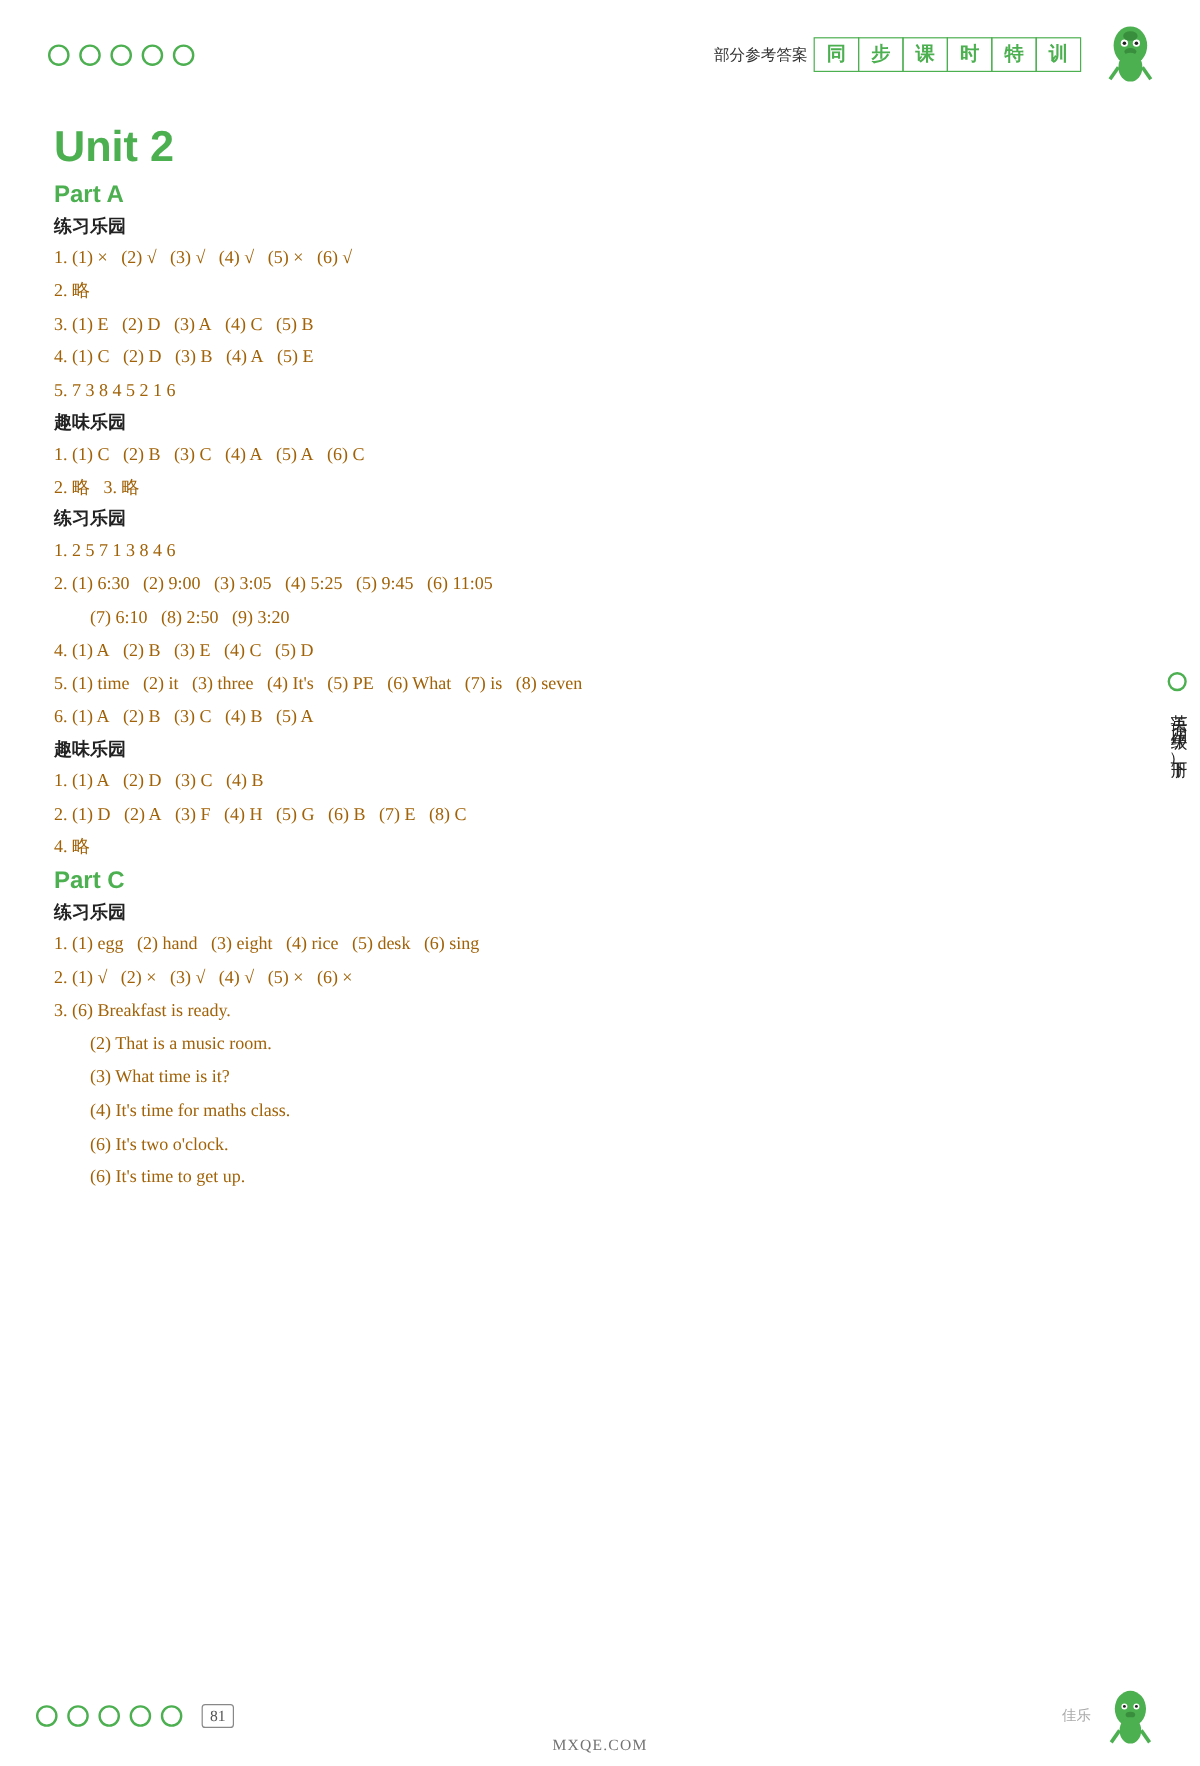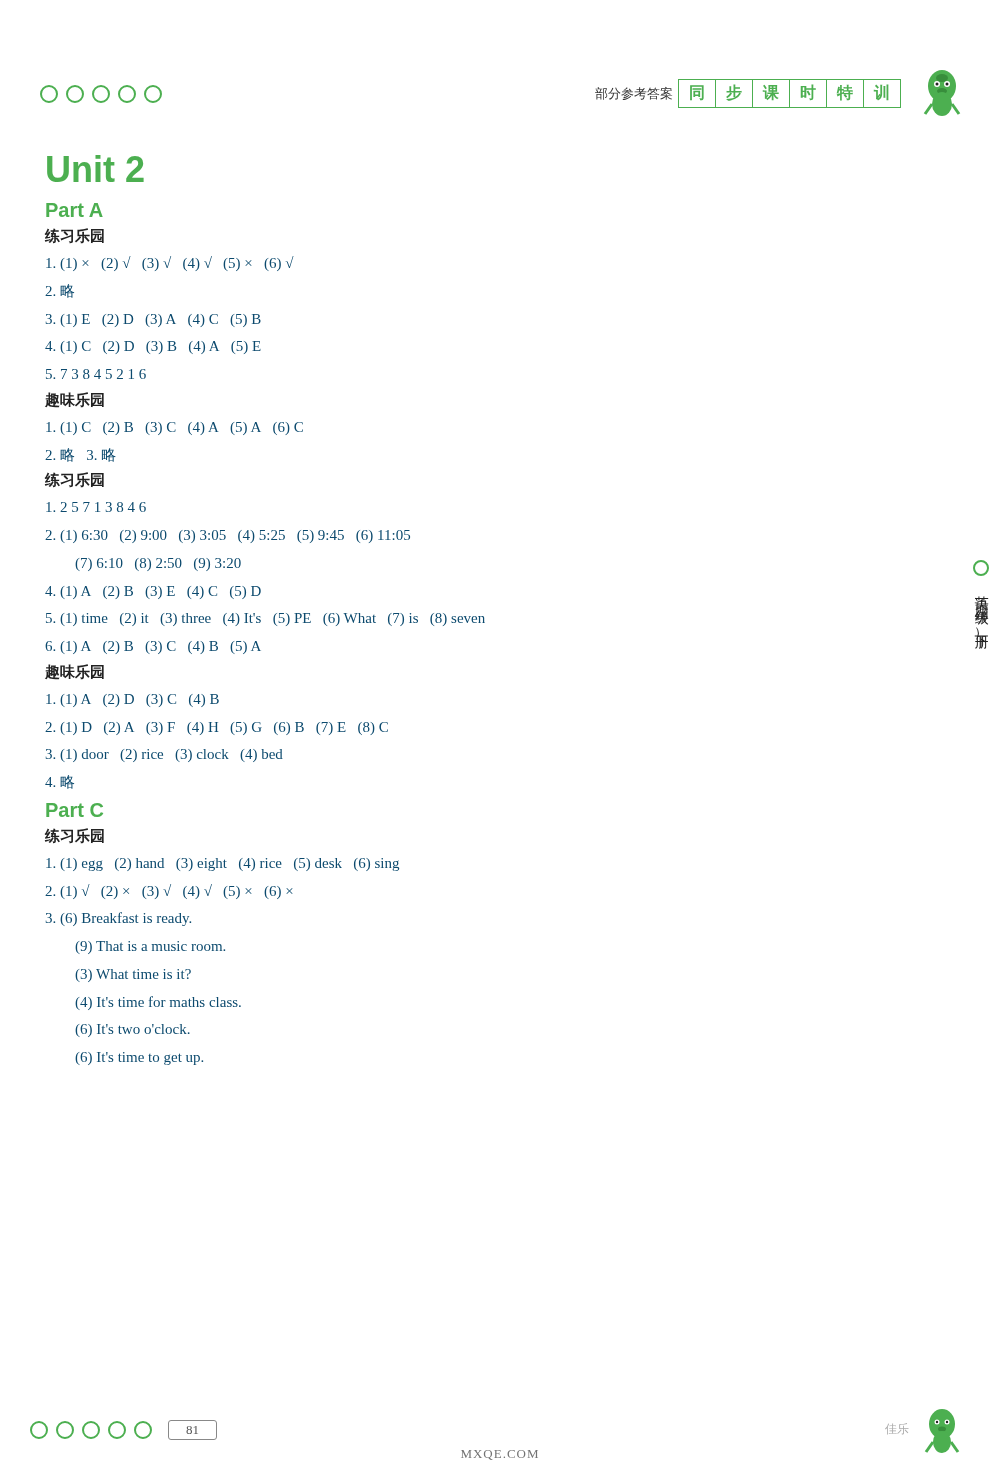--- a/index.html
+++ b/index.html
@@ -12,21 +12,20 @@
       color: #222;
       position: relative;
     }
 
     .header {
       display: flex;
       align-items: center;
       justify-content: space-between;
       padding: 18px 30px 10px 40px;
       border-bottom: none;
-      margin-top: 48px;
     }
 
     .header-circles {
       display: flex;
       gap: 8px;
       align-items: center;
     }
 
     .header-circle {
       width: 18px;
@@ -94,21 +93,21 @@
       font-size: 15px;
       font-weight: bold;
       color: #222;
       margin-bottom: 4px;
       margin-top: 2px;
     }
 
     .line {
       font-size: 15px;
       line-height: 1.85;
-      color: #0c4a6e;
+      color: #a16207;
       margin-left: 0;
     }
 
     .indent {
       margin-left: 30px;
     }
 
     .right-sidebar {
       position: absolute;
       right: 0;
@@ -143,21 +142,21 @@
       width: 18px;
       height: 18px;
       border-radius: 50%;
       border: 2.5px solid #4caf50;
       background: transparent;
     }
 
     .page-num-box {
       border: 1.5px solid #888;
       border-radius: 3px;
-      padding: 1px 17px;
+      padding: 1px 6px;
       font-size: 13px;
       color: #555;
       margin: 0 8px;
     }
 
     .watermark {
       position: absolute;
       bottom: 10px;
       left: 50%;
       transform: translateX(-50%);
@@ -224,29 +223,28 @@
   <div class="line">1. 2  5  7  1  3  8  4  6</div>
   <div class="line">2. (1) 6:30&nbsp;&nbsp; (2) 9:00&nbsp;&nbsp; (3) 3:05&nbsp;&nbsp; (4) 5:25&nbsp;&nbsp; (5) 9:45&nbsp;&nbsp; (6) 11:05</div>
   <div class="line indent">(7) 6:10&nbsp;&nbsp; (8) 2:50&nbsp;&nbsp; (9) 3:20</div>
   <div class="line">4. (1) A&nbsp;&nbsp; (2) B&nbsp;&nbsp; (3) E&nbsp;&nbsp; (4) C&nbsp;&nbsp; (5) D</div>
   <div class="line">5. (1) time&nbsp;&nbsp; (2) it&nbsp;&nbsp; (3) three&nbsp;&nbsp; (4) It's&nbsp;&nbsp; (5) PE&nbsp;&nbsp; (6) What&nbsp;&nbsp; (7) is&nbsp;&nbsp; (8) seven</div>
   <div class="line">6. (1) A&nbsp;&nbsp; (2) B&nbsp;&nbsp; (3) C&nbsp;&nbsp; (4) B&nbsp;&nbsp; (5) A</div>
 
   <div class="section-title">趣味乐园</div>
   <div class="line">1. (1) A&nbsp;&nbsp; (2) D&nbsp;&nbsp; (3) C&nbsp;&nbsp; (4) B</div>
   <div class="line">2. (1) D&nbsp;&nbsp; (2) A&nbsp;&nbsp; (3) F&nbsp;&nbsp; (4) H&nbsp;&nbsp; (5) G&nbsp;&nbsp; (6) B&nbsp;&nbsp; (7) E&nbsp;&nbsp; (8) C</div>
-  <div class="line">3. (1) door&nbsp;&nbsp; (2) rice&nbsp;&nbsp; (3) clock&nbsp;&nbsp; (4) bed</div>
   <div class="line">4. 略</div>
 
   <div class="part-title">Part  C</div>
   <div class="section-title">练习乐园</div>
   <div class="line">1. (1) egg&nbsp;&nbsp; (2) hand&nbsp;&nbsp; (3) eight&nbsp;&nbsp; (4) rice&nbsp;&nbsp; (5) desk&nbsp;&nbsp; (6) sing</div>
   <div class="line">2. (1) √&nbsp;&nbsp; (2) ×&nbsp;&nbsp; (3) √&nbsp;&nbsp; (4) √&nbsp;&nbsp; (5) ×&nbsp;&nbsp; (6) ×</div>
   <div class="line">3. (6) Breakfast is ready.</div>
-  <div class="line indent">(9) That is a music room.</div>
+  <div class="line indent">(2) That is a music room.</div>
   <div class="line indent">(3) What time is it?</div>
   <div class="line indent">(4) It's time for maths class.</div>
   <div class="line indent">(6) It's two o'clock.</div>
   <div class="line indent">(6) It's time to get up.</div>
 
 </div>
 
 <div class="right-sidebar" style="top:560px;">
   <div class="sidebar-circle"></div>
   <div style="writing-mode:vertical-rl; text-orientation:upright; font-size:14px; color:#222; letter-spacing:2px; line-height:1.6; margin-top:4px;">英语</div>

